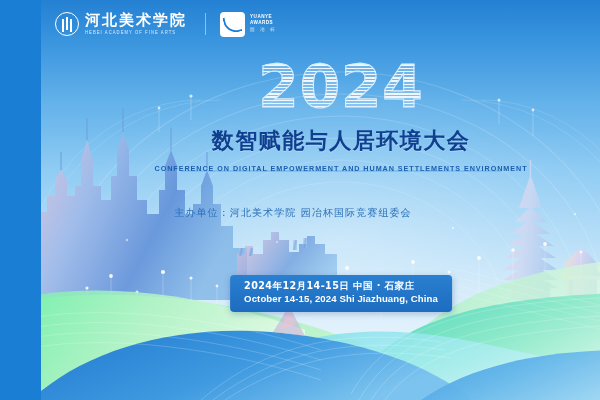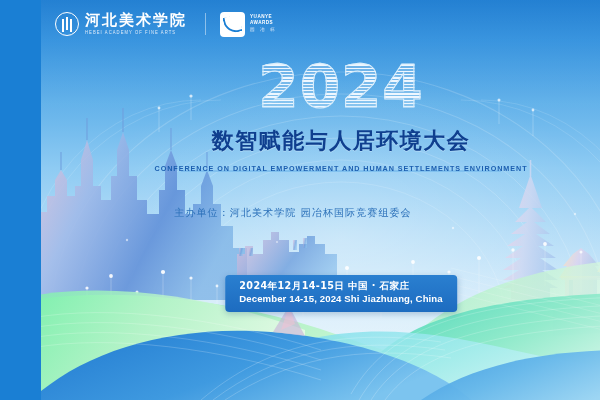--- a/index.html
+++ b/index.html
@@ -386,17 +386,17 @@
     <div class="rule-wrap">
       <div class="rule"></div>
     </div>
 
     <div class="title-en">CONFERENCE ON DIGITAL EMPOWERMENT AND HUMAN SETTLEMENTS ENVIRONMENT</div>
 
     <div class="host">主办单位：河北美术学院  园冶杯国际竞赛组委会</div>
 
     <div class="date-badge">
       <div class="date-cn">2024年12月14-15日  中国 · 石家庄</div>
-      <div class="date-en">December 14-15, 2024 Shi Jiazhuang, China</div>
+      <div class="date-en">October 14-15, 2024 Shi Jiazhuang, China</div>
     </div>
   </div>
 
 </div>
 
 </body></html>

